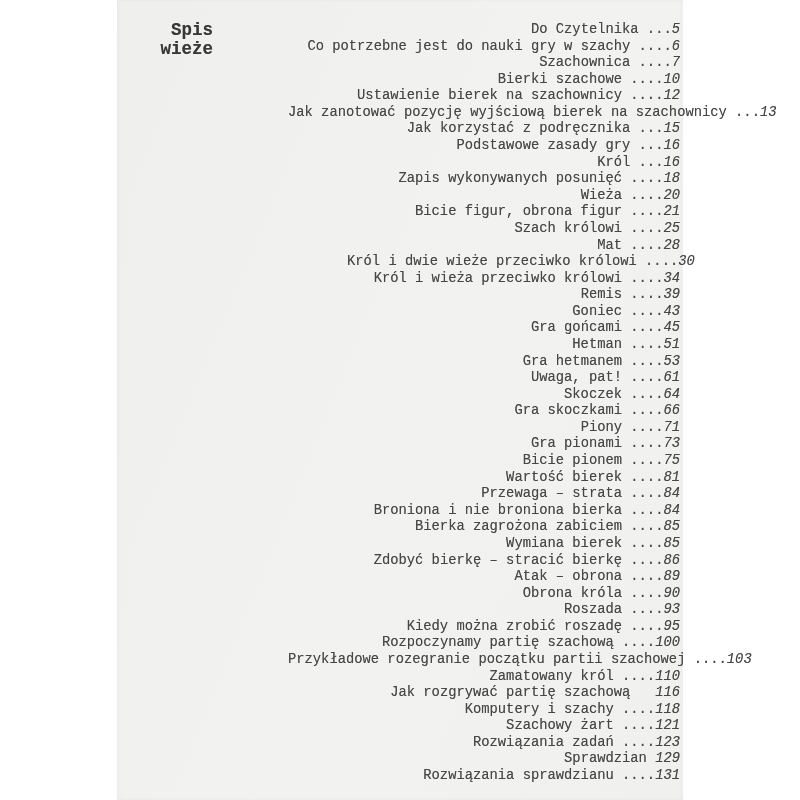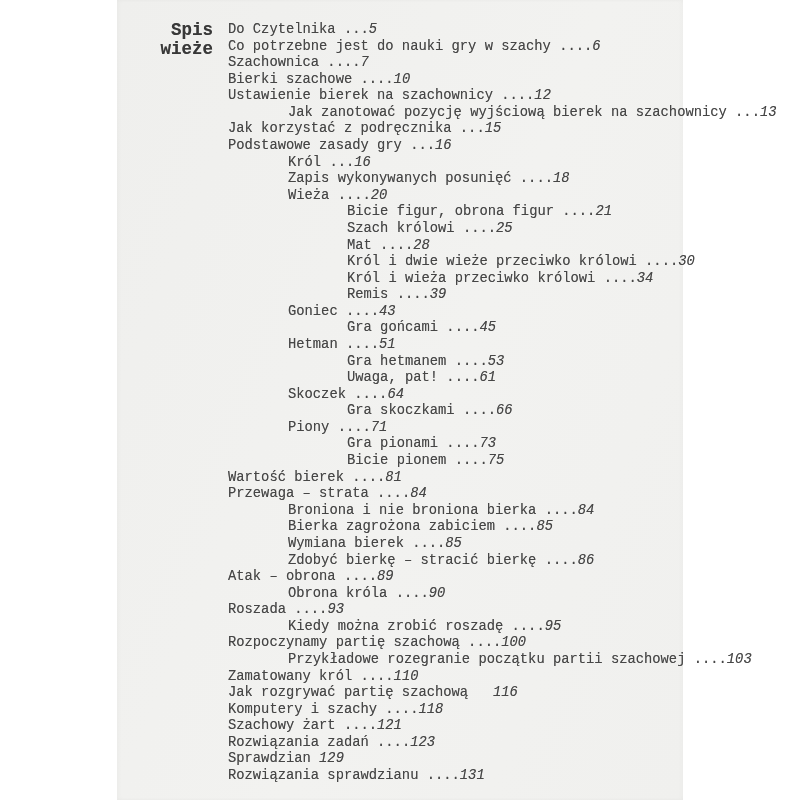--- a/index.html
+++ b/index.html
@@ -40,21 +40,21 @@
     position: absolute;
     left: 111px;
     top: 22px;
     width: 452px;
     font-size: 13.8px;
     line-height: 16.58px;
     color: #464646;
     white-space: pre;
     text-shadow: 0 0 0.4px rgba(70,70,70,0.5);
   }
-  .row { height: 16.58px; }
+  .row { height: 16.58px; text-align: right; }
   .row.lvl1 { padding-left: 60px; }
   .row.lvl2 { padding-left: 119px; }
   .pg { font-style: italic; }
 </style>
 </head>
 <body>
 
 <div class="canvas">
   <div class="page">
     <div class="toc-header">

